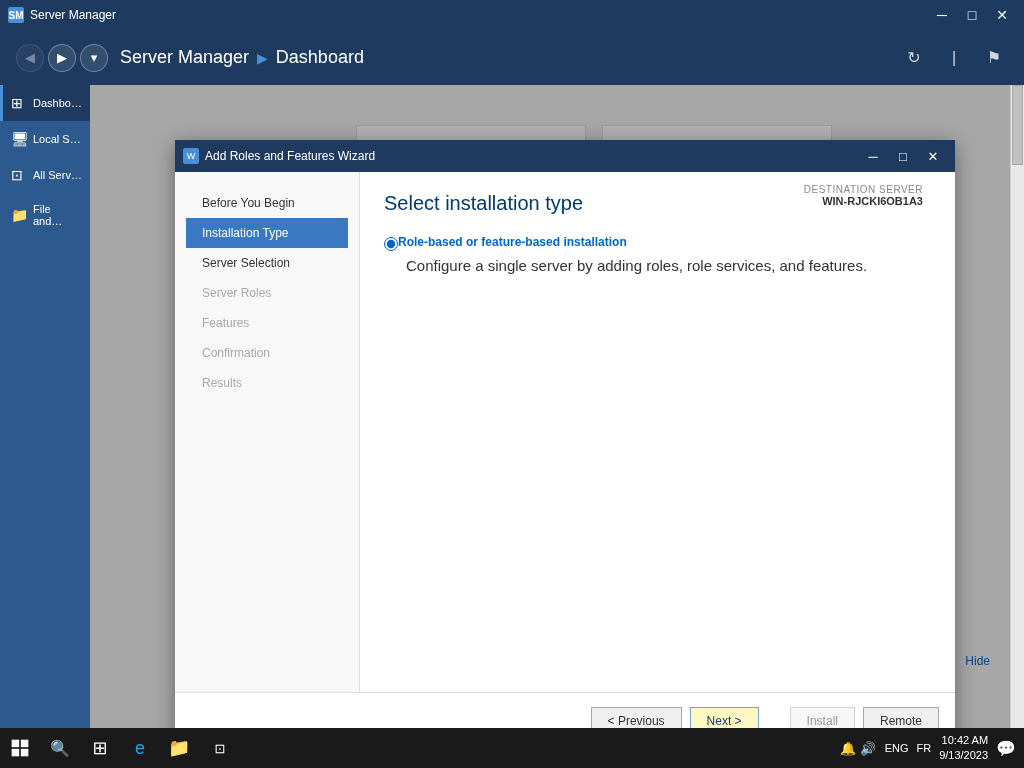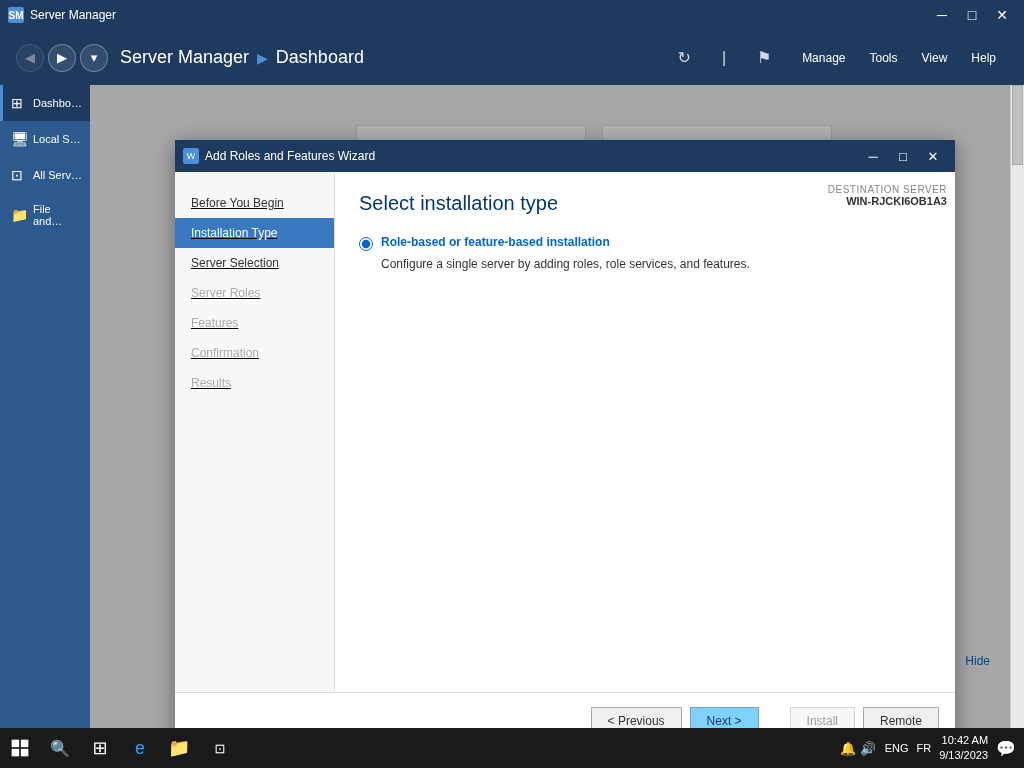--- a/index.html
+++ b/index.html
@@ -328,25 +328,24 @@
 
     
     .dialog-body {
       display: flex;
       flex: 1;
       min-height: 520px;
     }
 
     
     .dialog-sidebar {
-      width: 160px;
+      width: 185px;
       background: #f8f8f8;
       border-right: 1px solid #ddd;
-      padding: 16px 0;
-      text-decoration: underline;
+      padding: 16px 11px;
     }
     .dialog-nav-item {
       padding: 8px 16px;
       font-size: 12px;
       color: #333;
       cursor: pointer;
     }
     .dialog-nav-item.active {
       background: #3b78c2;
       color: white;
@@ -359,21 +358,21 @@
     
     .dialog-content {
       flex: 1;
       padding: 20px 24px;
       position: relative;
     }
 
     .dialog-dest-server {
       position: absolute;
       top: 12px;
-      right: 8px;
+      right: 32px;
       text-align: right;
       font-size: 10px;
     }
     .dialog-dest-label {
       color: #888;
       font-size: 10px;
       letter-spacing: 0.5px;
       text-transform: uppercase;
     }
     .dialog-dest-value {
@@ -395,38 +394,37 @@
       line-height: 1.5;
       margin-bottom: 24px;
     }
 
     .radio-option {
       margin-bottom: 18px;
     }
     .radio-label-row {
       display: flex;
       align-items: flex-start;
-      gap: 8px;
     }
     .radio-input {
       margin-top: 2px;
       cursor: pointer;
       accent-color: #0066cc;
       width: 14px;
       height: 14px;
       flex-shrink: 0;
     }
     .radio-title {
       font-size: 12px;
       font-weight: 600;
       color: #0066cc;
       cursor: pointer;
     }
     .radio-desc {
-      font-size: 12px;
+      font-size: 15px;
       color: #333;
       margin-left: 22px;
       line-height: 1.5;
       margin-top: 4px;
     }
 
     
     .dialog-footer {
       height: 56px;
       border-top: 1px solid #ddd;
@@ -444,21 +442,21 @@
       font-size: 12px;
       cursor: pointer;
       border: 1px solid #aaa;
       background: #f0f0f0;
       color: #333;
       display: flex;
       align-items: center;
       gap: 4px;
     }
     .btn.primary {
-      background: #7dd3fc;
+      background: #fef9c3;
       border-color: #7a9fd4;
       color: #1a3a6e;
     }
     .btn.disabled {
       opacity: 0.5;
       cursor: default;
       margin-left: 23px;
     }
 
     
@@ -525,26 +523,20 @@
       </div>
       <div class="sm-breadcrumb">
         <span>Server Manager</span>
         <span class="sm-breadcrumb-arrow">▶</span>
         <span>Dashboard</span>
       </div>
       <div class="sm-header-right">
         <div class="sm-header-icon" title="Refresh">↻</div>
         <div class="sm-header-icon">|</div>
         <div class="sm-header-icon">⚑</div>
-        <div class="sm-menu-items">
-          <div class="sm-menu-item">Manage</div>
-          <div class="sm-menu-item">Tools</div>
-          <div class="sm-menu-item">View</div>
-          <div class="sm-menu-item">Help</div>
-        </div>
       </div>
     </div>
 
     <div class="sm-body">
 
       <div class="sm-sidebar">
         <div class="sm-sidebar-item active">
           <span class="sm-sidebar-item-icon">⊞</span>
           <span>Dashbo…</span>
         </div>

